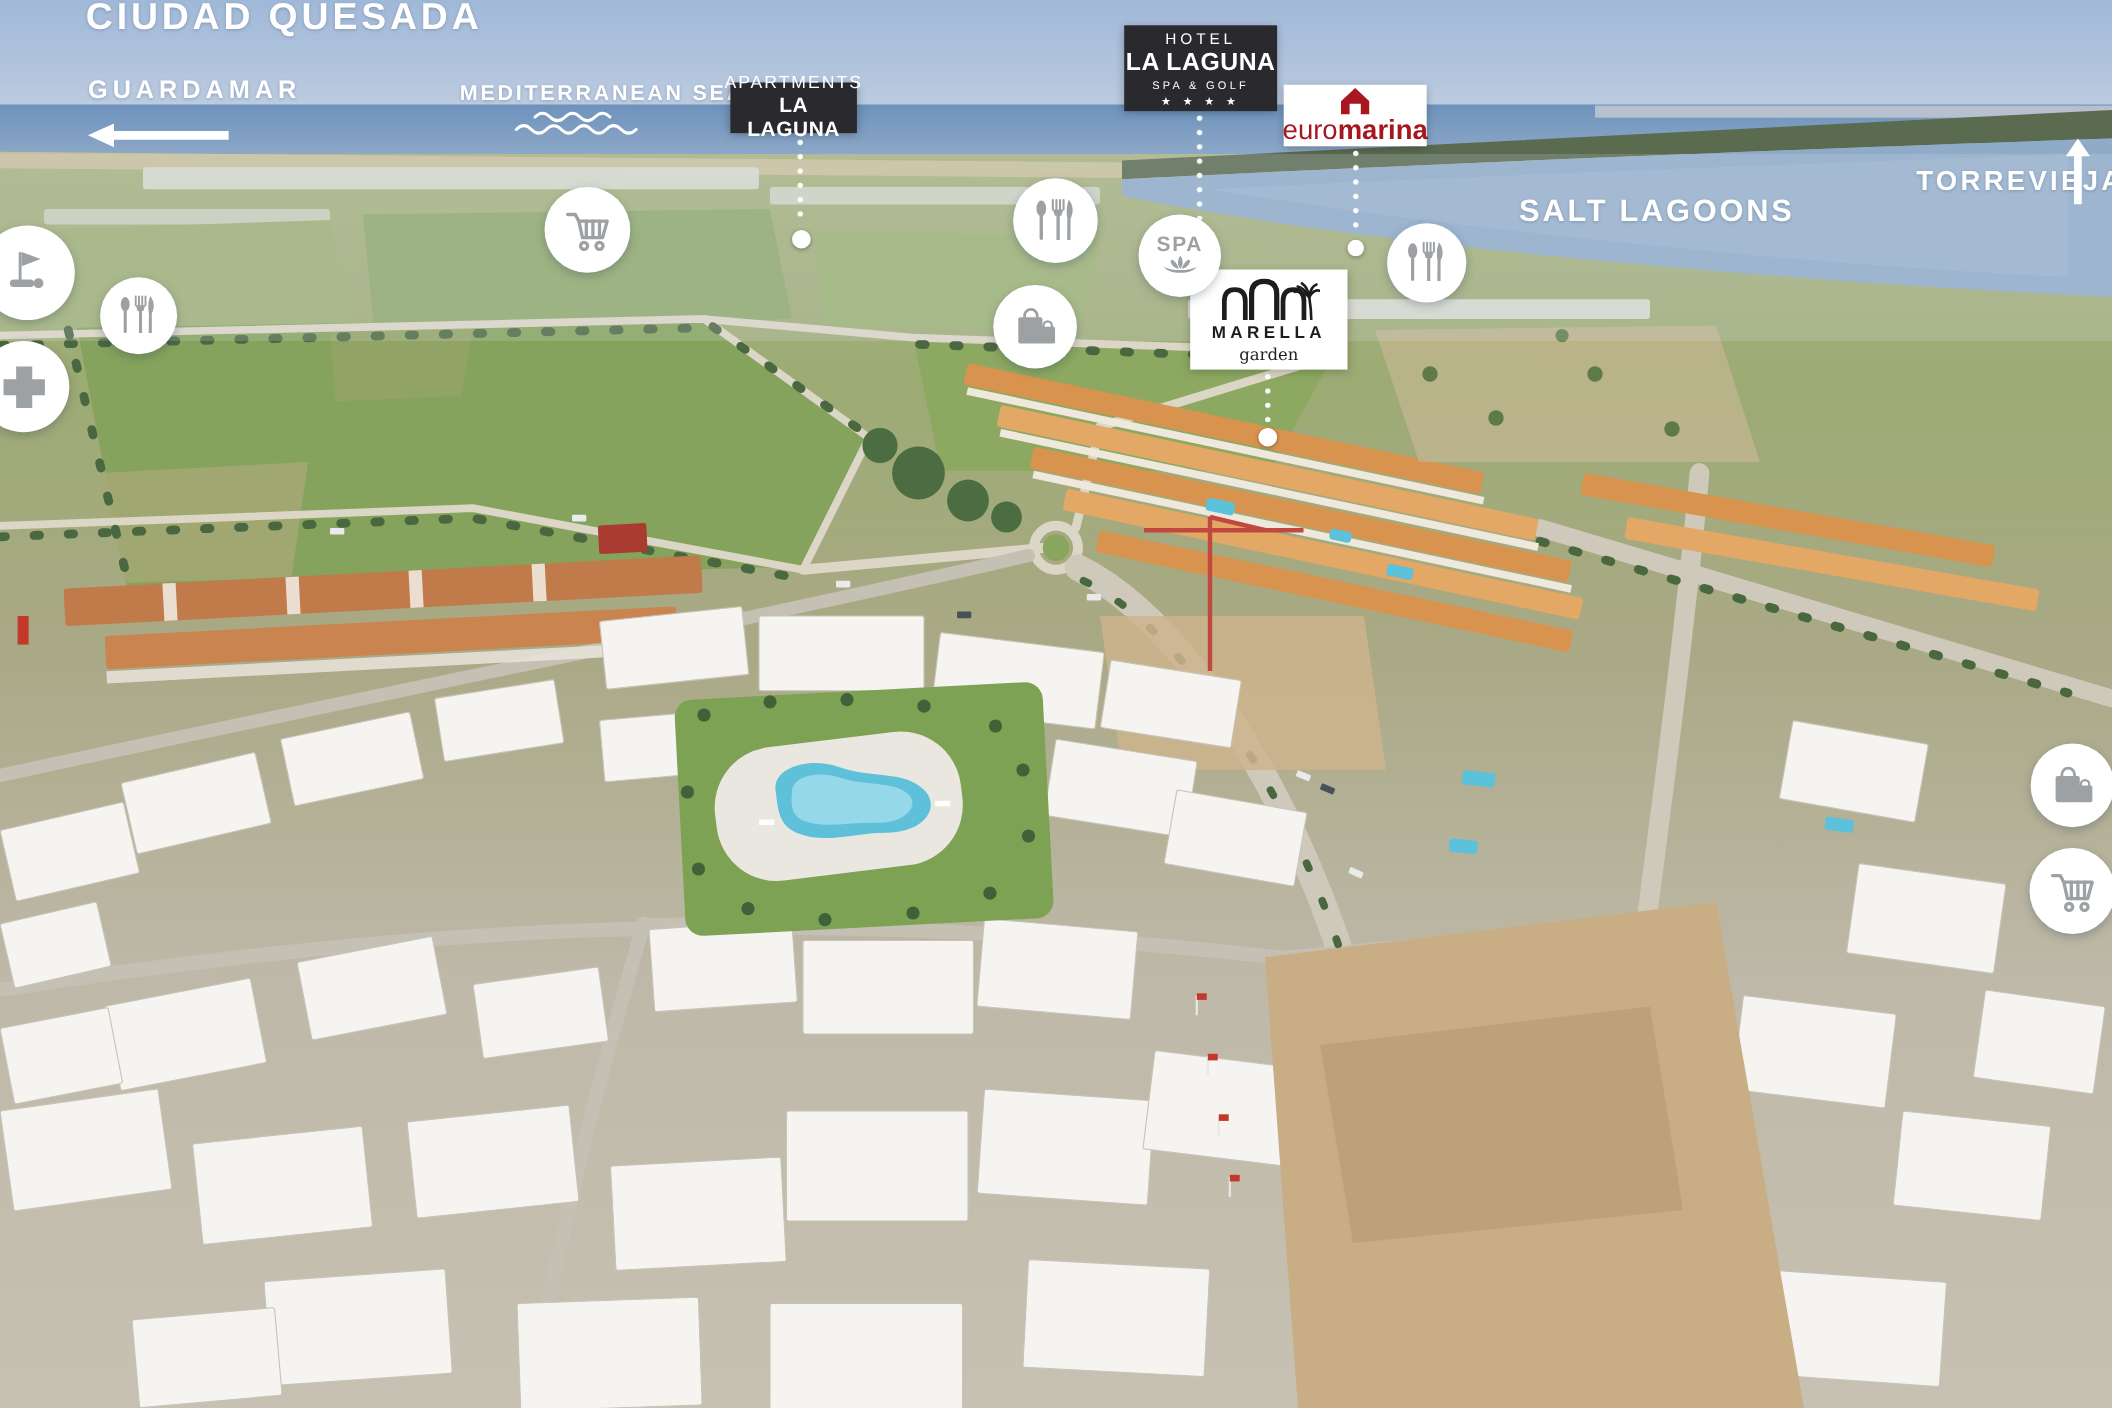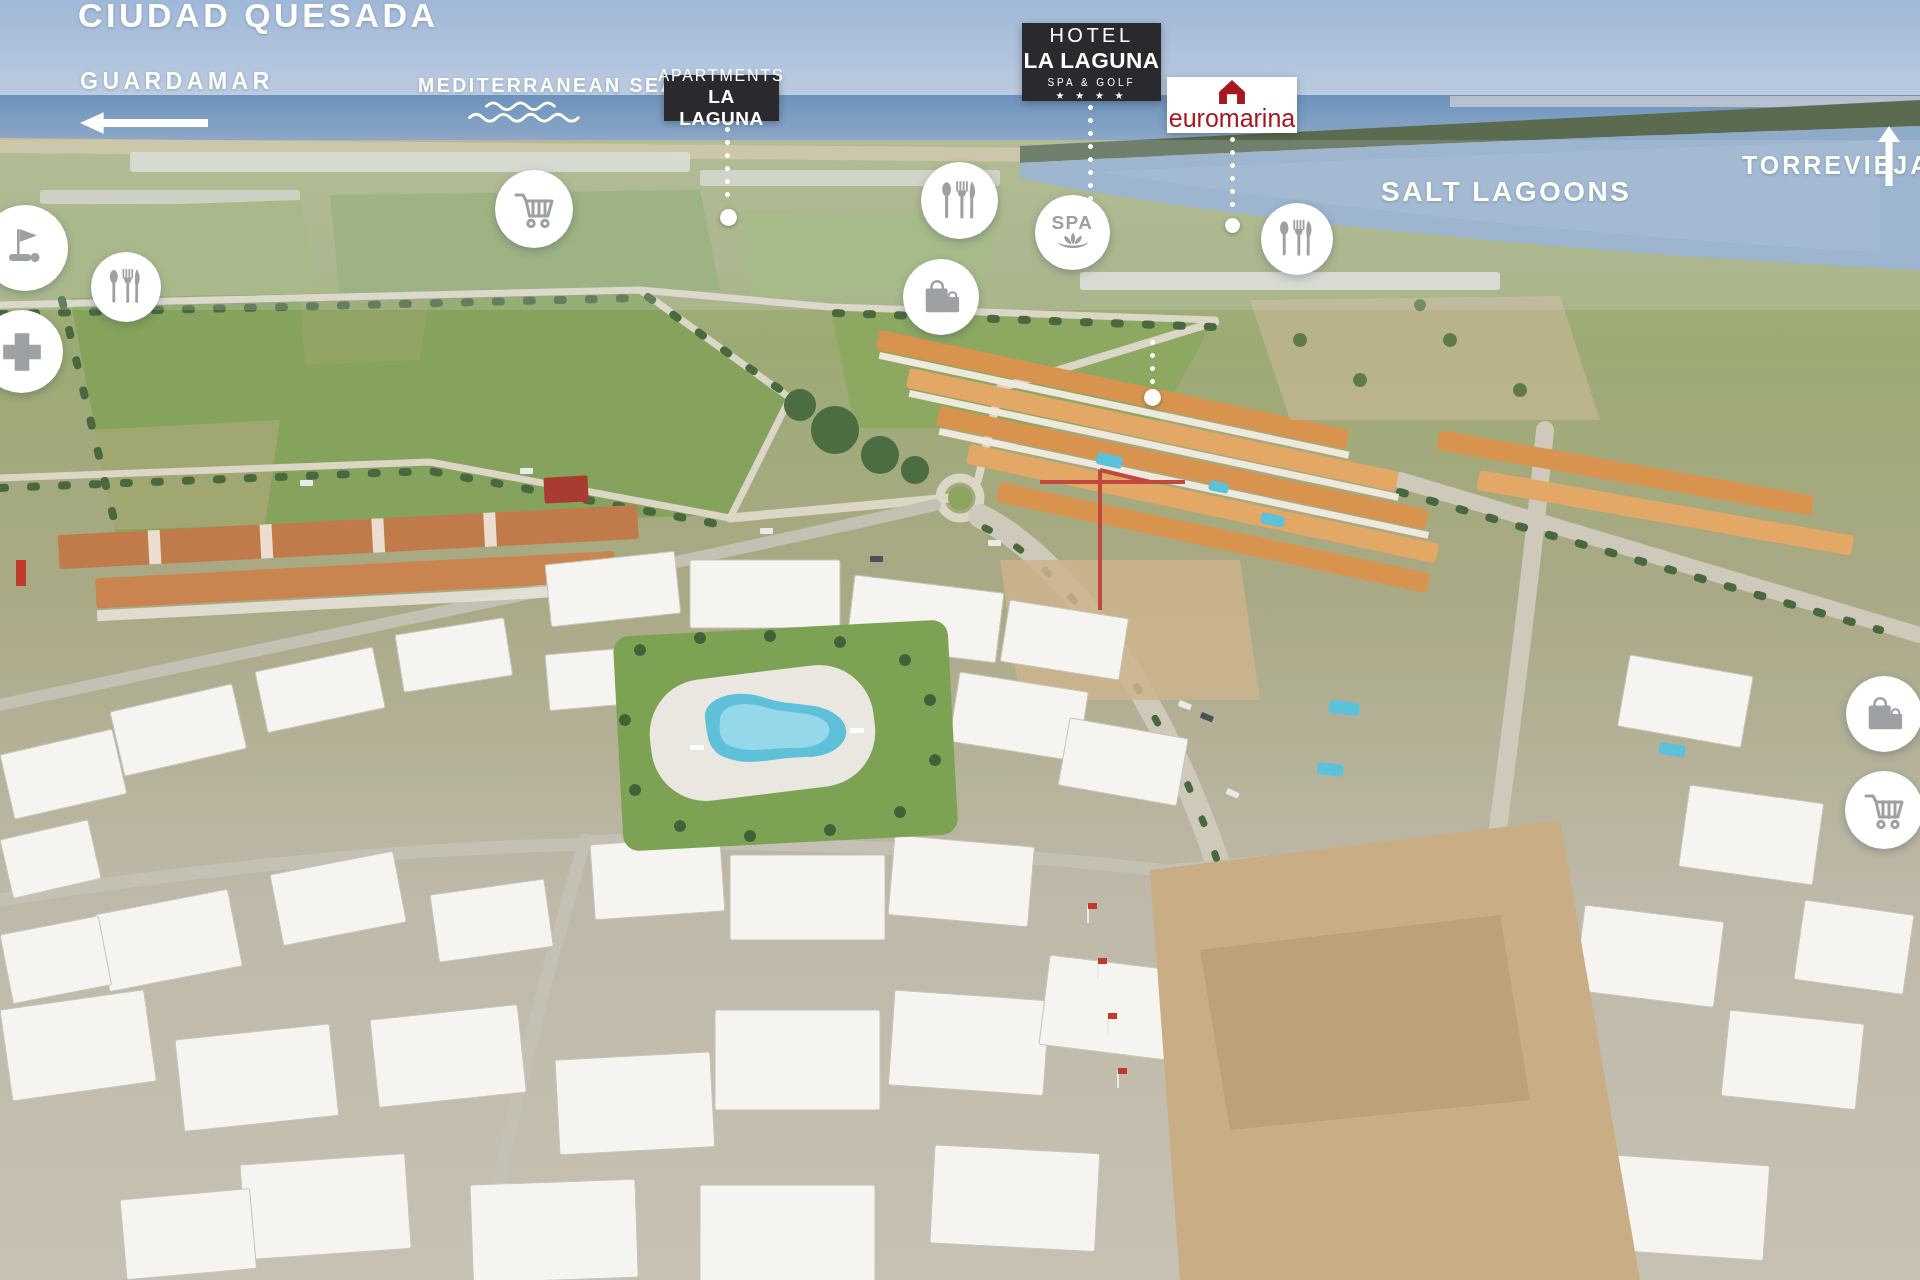--- a/index.html
+++ b/index.html
@@ -20,33 +20,33 @@
   .arrow-up{position:absolute;left:1878px;top:126px;width:22px;height:60px;}
   
   .badge-dark{
     position:absolute;background:#2a2a2e;color:#fff;display:flex;flex-direction:column;
     align-items:center;justify-content:center;text-align:center;box-shadow:0 2px 8px rgba(0,0,0,.3);
   }
   .b-apart{left:664px;top:75px;width:115px;height:46px;}
   .b-apart .l1{font-size:16px;letter-spacing:1.8px;font-weight:500;}
   .b-apart .l2{font-size:19px;font-weight:bold;letter-spacing:.5px;margin-top:1px;}
   .b-hotel{left:1022px;top:23px;width:139px;height:78px;}
-  .b-hotel .l1{font-size:20px;letter-spacing:3.5px;font-weight:500;}
+  .b-hotel .l1{font-size:14px;letter-spacing:3.5px;font-weight:500;}
   .b-hotel .l2{font-size:22.5px;font-weight:bold;letter-spacing:.5px;margin-top:1px;}
   .b-hotel .l3{font-size:10px;letter-spacing:3px;margin-top:3px;}
   .b-hotel .stars{font-size:10px;letter-spacing:4px;margin-top:2px;}
   
   .badge-light{
     position:absolute;background:#fff;display:flex;flex-direction:column;align-items:center;
     justify-content:center;text-align:center;box-shadow:0 2px 8px rgba(0,0,0,.25);
   }
   .b-euro{left:1167px;top:77px;width:130px;height:56px;color:#a6171f;}
   .b-euro .wordline{font-size:25px;line-height:25px;margin-top:2px;}
   .b-euro .light{font-weight:400;}
-  .b-euro .bold{font-weight:400;}
+  .b-euro .bold{font-weight:700;}
   .b-marella{left:1082px;top:245px;width:143px;height:91px;color:#1d1d1b;}
   .b-marella .name{font-size:15.5px;font-weight:600;letter-spacing:4px;margin-top:3px;}
   .b-marella .sub{font-family:"DejaVu Serif",serif;font-size:15px;margin-top:1px;}
   
   .dotline{position:absolute;width:5px;background-repeat:repeat-y;background-size:5px 13px;
     background-image:radial-gradient(circle,rgba(255,255,255,.97) 2.1px,rgba(255,255,255,0) 2.8px);}
   .dotend{position:absolute;background:#fff;border-radius:50%;box-shadow:0 1px 4px rgba(0,0,0,.35);}
   
   .poi{position:absolute;background:#fff;border-radius:50%;display:flex;flex-direction:column;
     align-items:center;justify-content:center;color:#9da1a3;box-shadow:0 3px 9px rgba(30,50,80,.28);}
@@ -330,20 +330,39 @@
 
   <div class="badge-light b-euro">
     <svg width="26" height="24" viewBox="0 0 28 26">
       <path d="M14 0 L28 13 V26 H19.5 V15.5 H8.5 V26 H0 V13 Z" fill="#a6171f"></path>
     </svg>
     <div class="wordline"><span class="light">euro</span><span class="bold">marina</span></div>
   </div>
   <div class="dotline" style="left:1230px;top:133px;height:80px;"></div>
   <div class="dotend" style="left:1225px;top:218px;width:15px;height:15px;"></div>
 
+  <div class="badge-light b-marella">
+    <svg width="92" height="40" viewBox="0 0 96 42">
+      <g fill="none" stroke="#1d1d1b">
+        <path d="M5 42 V24 Q5 13 15 13 Q25 13 25 24 V42" stroke-width="4.5"></path>
+        <path d="M31 42 V17 Q31 5 43 5 Q55 5 55 17 V42" stroke-width="5"></path>
+        <path d="M61 42 V24 Q61 13 71 13 Q81 13 81 24 V42" stroke-width="4.5"></path>
+        <g stroke-width="2.5" stroke-linecap="round">
+          <path d="M88 42 C88 34 87 26 86 20"></path>
+          <path d="M86 20 C82 16 77 14 72 15"></path>
+          <path d="M86 20 C83 14 79 11 75 10"></path>
+          <path d="M86 20 C85 13 82 9 79 7"></path>
+          <path d="M86 20 C87 13 90 9 93 8"></path>
+          <path d="M86 20 C89 15 93 13 96 14"></path>
+        </g>
+      </g>
+    </svg>
+    <div class="name">MARELLA</div>
+    <div class="sub">garden</div>
+  </div>
   <div class="dotline" style="left:1150px;top:336px;height:48px;"></div>
   <div class="dotend" style="left:1144px;top:389px;width:17px;height:17px;"></div>
 
   <div class="poi" style="left:-18px;top:205px;width:86px;height:86px;">
     <svg width="48" height="48" viewBox="0 0 48 48">
       <g fill="currentColor">
         <rect x="16" y="5" width="2.6" height="28" rx="1.3"></rect>
         <path d="M18.6 5 L36 11.5 L18.6 18 Z"></path>
         <rect x="8" y="30" width="22" height="7" rx="3.5"></rect>
         <circle cx="34" cy="33.5" r="4.5"></circle>

